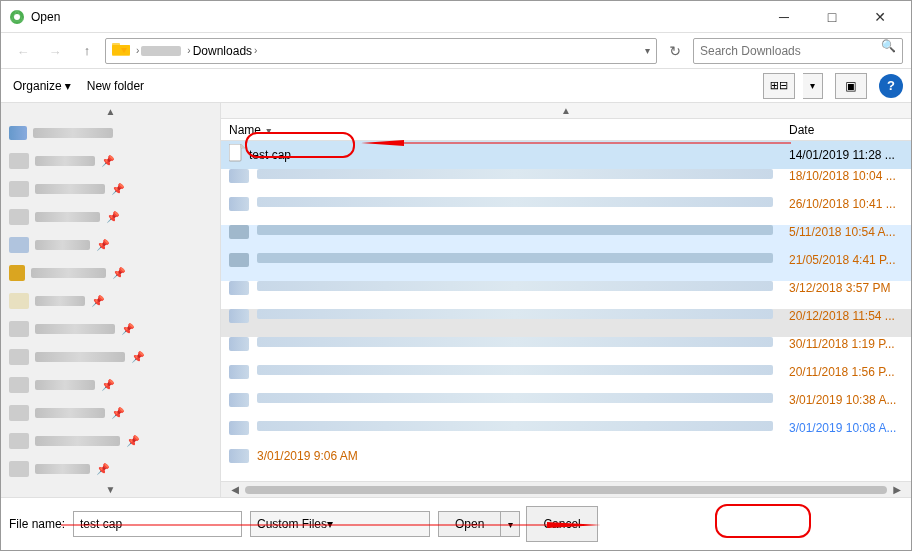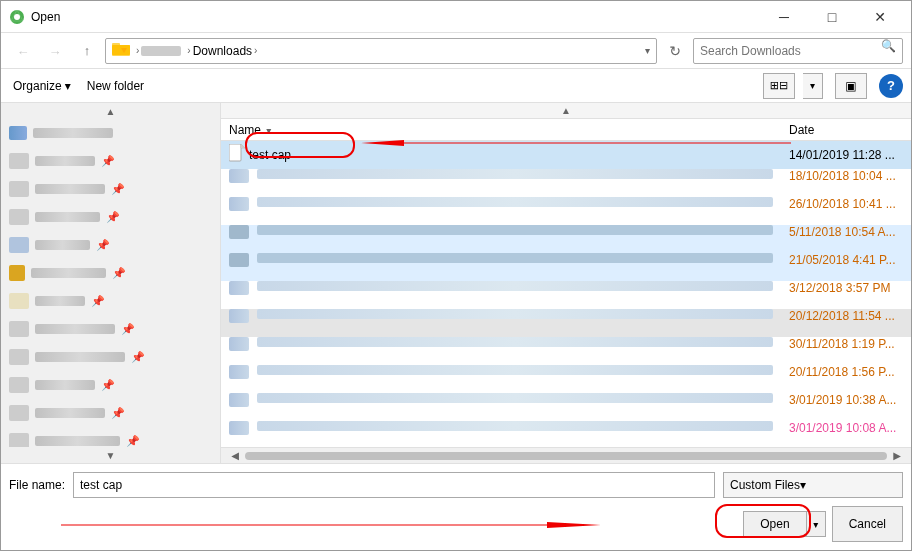--- a/index.html
+++ b/index.html
@@ -343,21 +343,21 @@
       height: 8px;
       background: #c0c0c0;
       border-radius: 4px;
     }
 
     
     .bottom-section {
       border-top: 1px solid #e0e0e0;
       padding: 8px;
       display: flex;
-      flex-direction: column;
+      flex-direction: row;
       gap: 8px;
       flex-shrink: 0;
     }
     .filename-row {
       display: flex;
       align-items: center;
       gap: 8px;
     }
     .filename-label {
       font-size: 12px;
@@ -689,21 +689,21 @@
           <span class="file-date" style="color:#cc6600;">20/11/2018 1:56 P...</span>
         </div>
         <div class="blur-row" style="background:#fff;">
           <div class="blur-file-icon"></div>
           <div class="blur-file-name"></div>
           <span class="file-date" style="color:#cc6600;">3/01/2019 10:38 A...</span>
         </div>
         <div class="blur-row" style="background:#fff;">
           <div class="blur-file-icon"></div>
           <div class="blur-file-name" style="width:45%;"></div>
-          <span class="file-date" style="color:#ec4899;">3/01/2019 10:08 A...</span>
+          <span class="file-date" style="color:#3b82f6;">3/01/2019 10:08 A...</span>
         </div>
         <div class="blur-row" style="background:#fff;">
           <div class="blur-file-icon"></div>
 
           <span class="file-date" style="color:#cc6600;">3/01/2019 9:06 AM</span>
         </div>
 
       </div>
 
       <div class="h-scroll-area">

